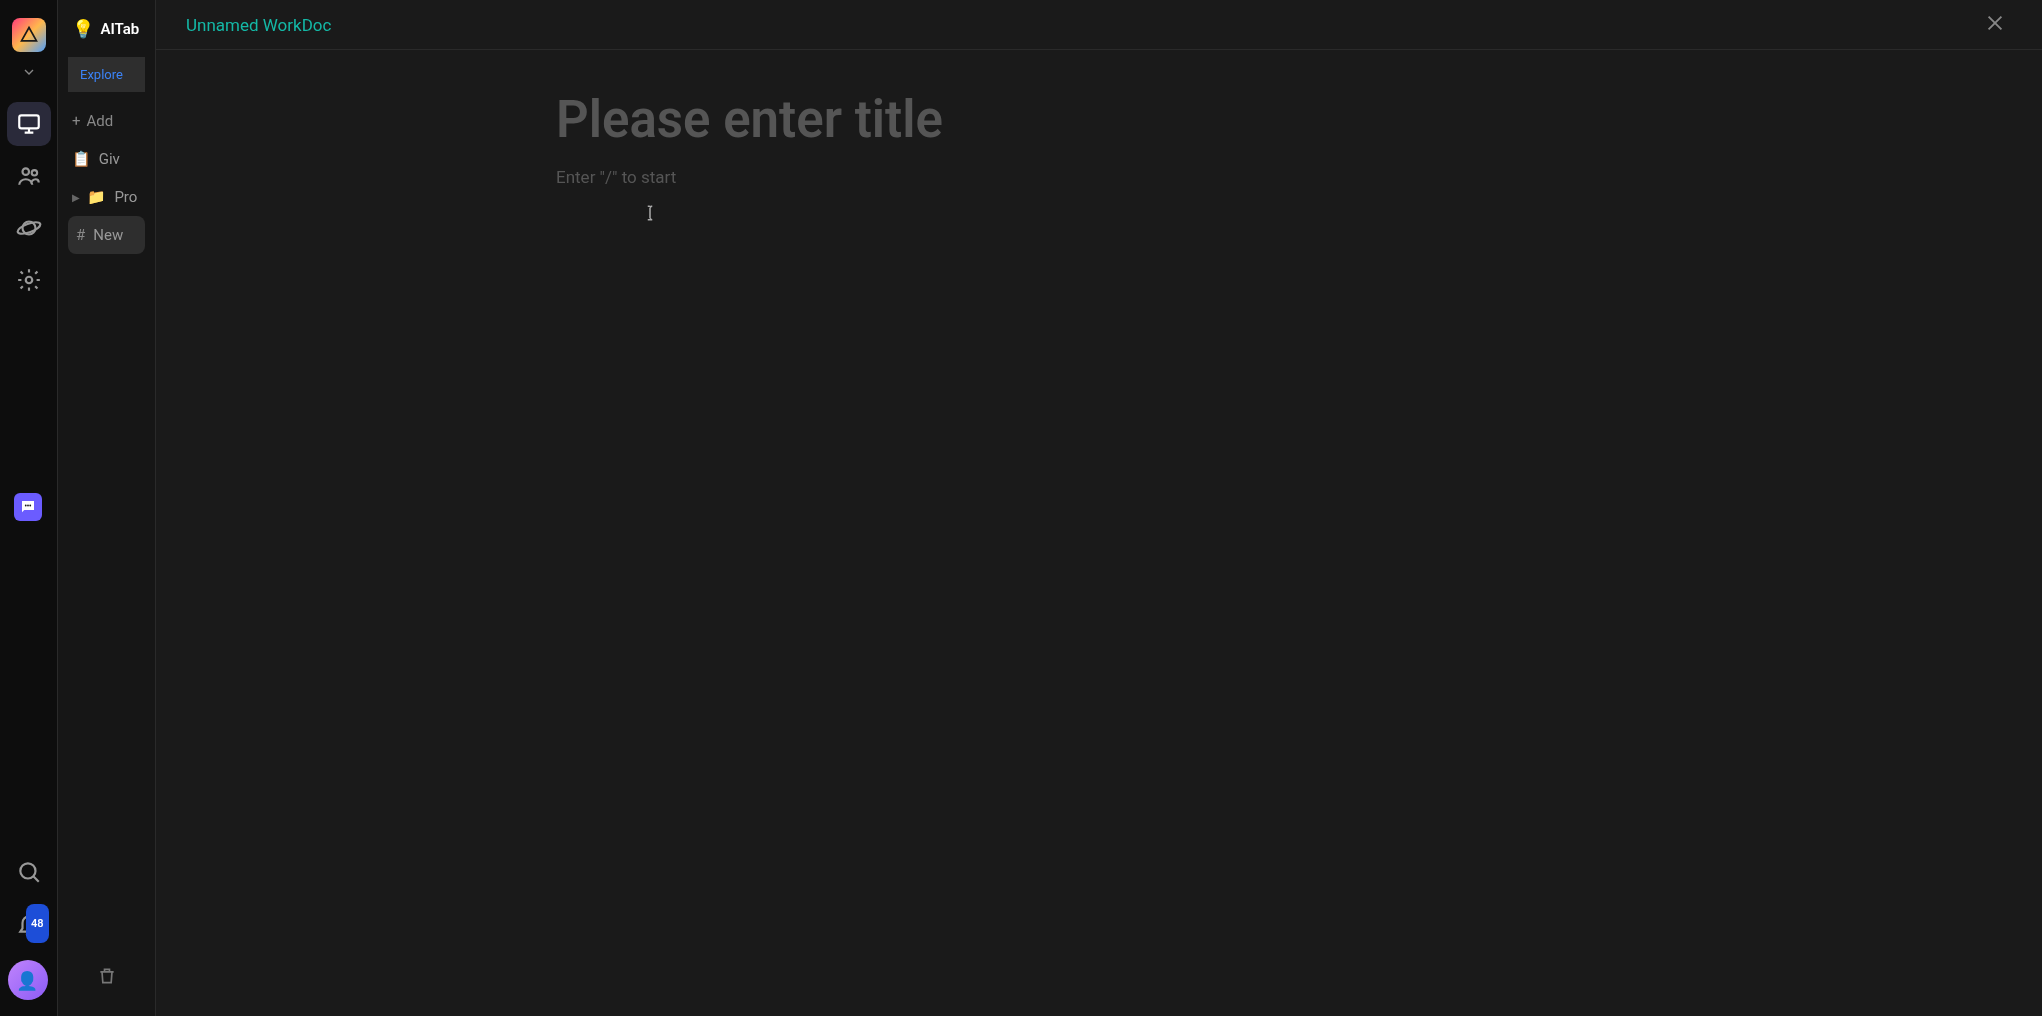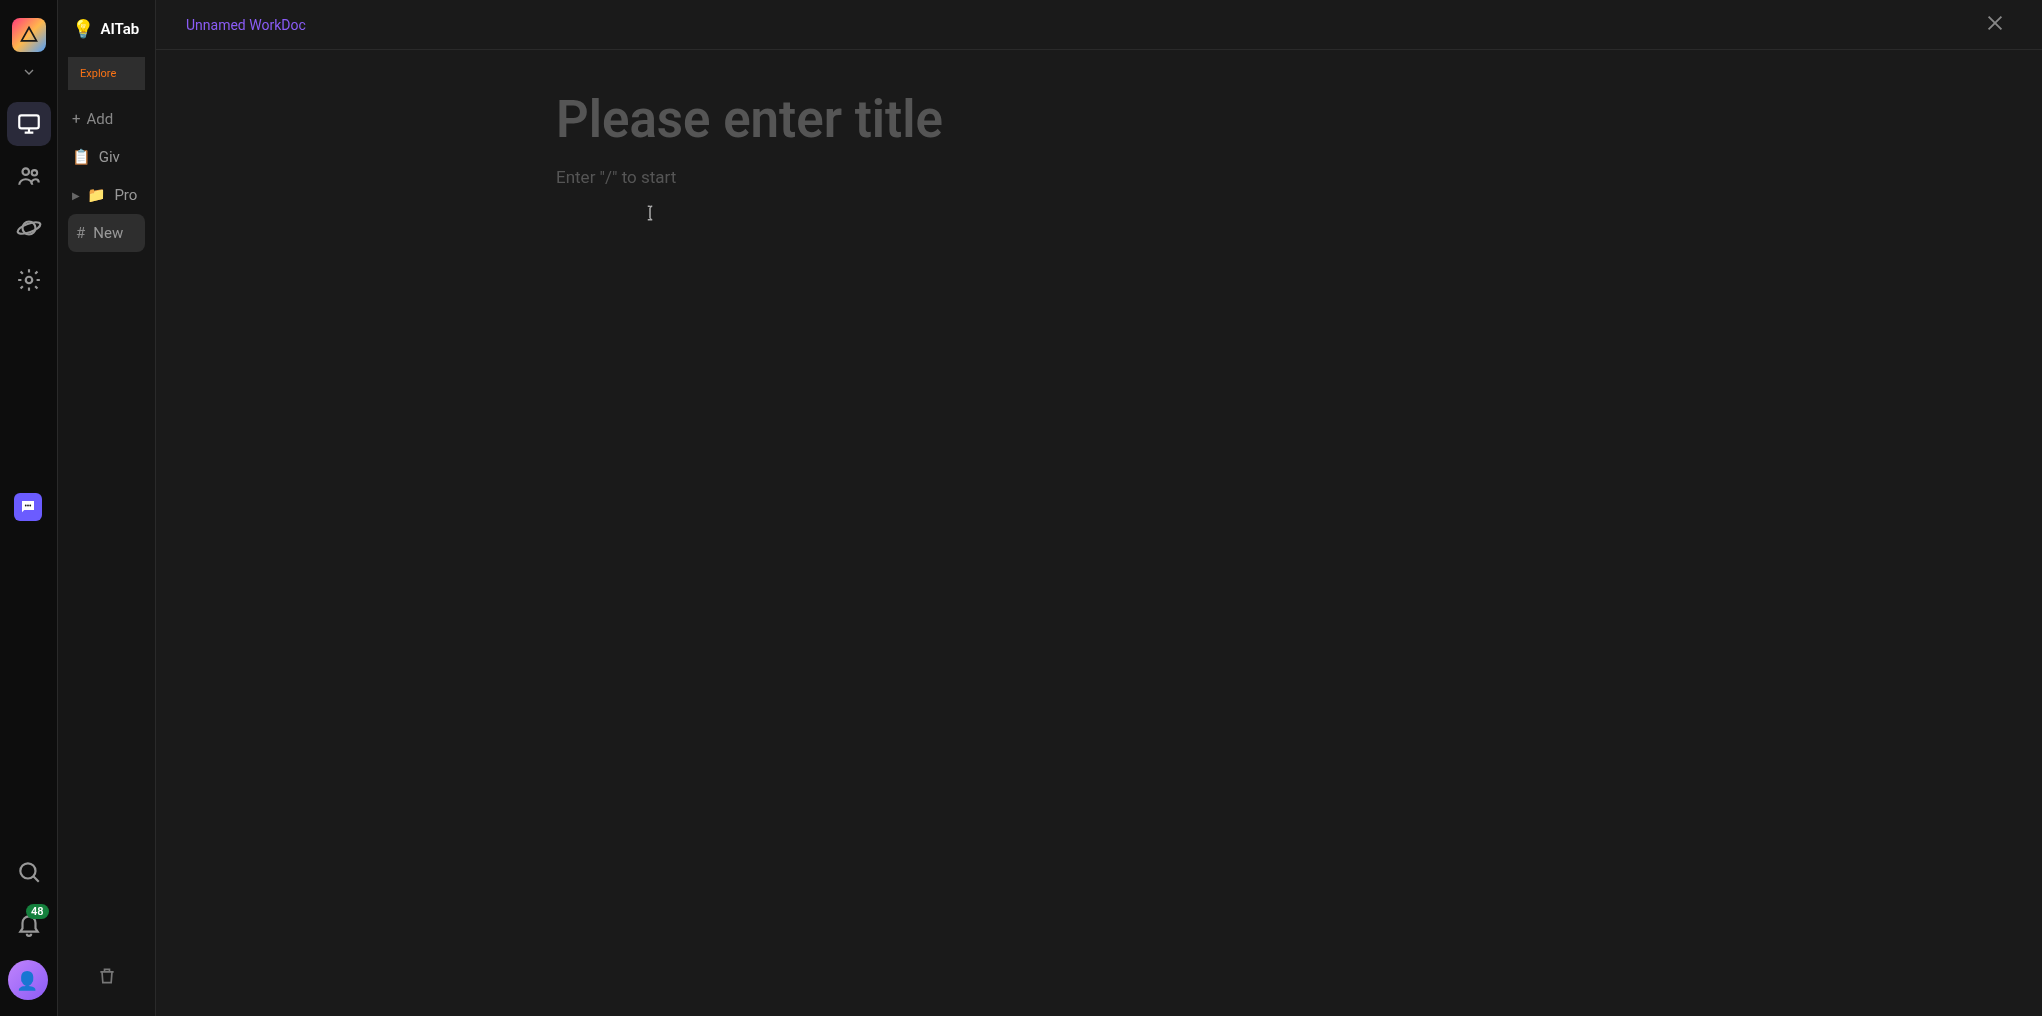--- a/index.html
+++ b/index.html
@@ -69,24 +69,24 @@
       width: 26px;
       height: 26px;
     }
     .rail-spacer {
       flex: 1;
     }
     .rail-badge {
       position: absolute;
       top: 2px;
       right: 2px;
-      background: #15803d;
+      background: #1d4ed8;
       color: white;
       font-size: 11px;
-      padding: 1px 5px;
+      padding: 13px 5px;
       border-radius: 8px;
       font-weight: 600;
     }
     .side-panel {
       width: 98px;
       background: #161616;
       border-right: 1px solid #2a2a2a;
       display: flex;
       flex-direction: column;
       padding: 14px 10px;
@@ -105,22 +105,22 @@
     }
     .brand-text {
       font-size: 15px;
       font-weight: 600;
       color: #ffffff;
     }
     .side-btn {
       padding: 10px 12px;
       border-radius: 0;
       background: #2e2e2e;
-      color: #f97316;
-      font-size: 11px;
+      color: #3b82f6;
+      font-size: 13px;
       margin-bottom: 10px;
       cursor: pointer;
       white-space: nowrap;
       overflow: hidden;
     }
     .side-add {
       display: flex;
       align-items: center;
       gap: 6px;
       padding: 10px 4px;
@@ -164,22 +164,22 @@
     }
     .titlebar {
       height: 50px;
       border-bottom: 1px solid #2a2a2a;
       display: flex;
       align-items: center;
       padding: 0 30px;
       justify-content: space-between;
     }
     .titlebar-text {
-      font-size: 14px;
-      color: #8b5cf6;
+      font-size: 17px;
+      color: #14b8a6;
     }
     .close-btn {
       cursor: pointer;
       color: #888;
       padding: 6px;
     }
     .close-btn svg {
       width: 22px;
       height: 22px;
     }

